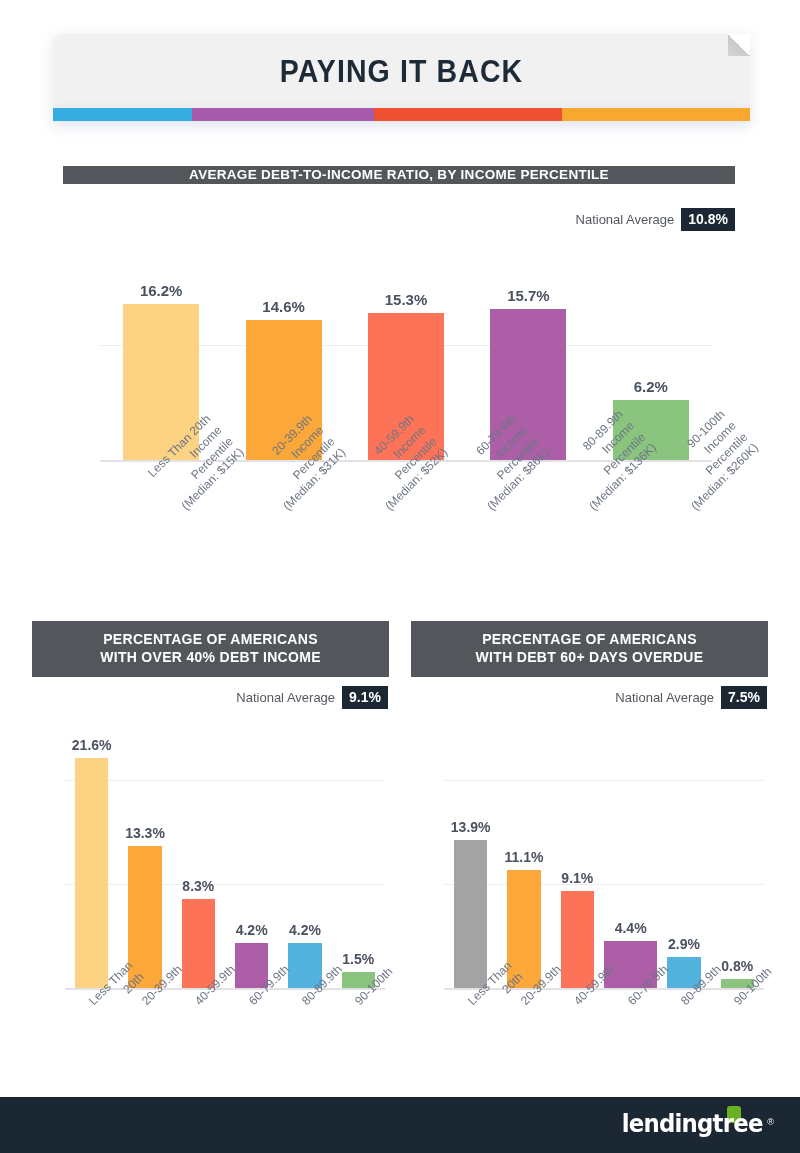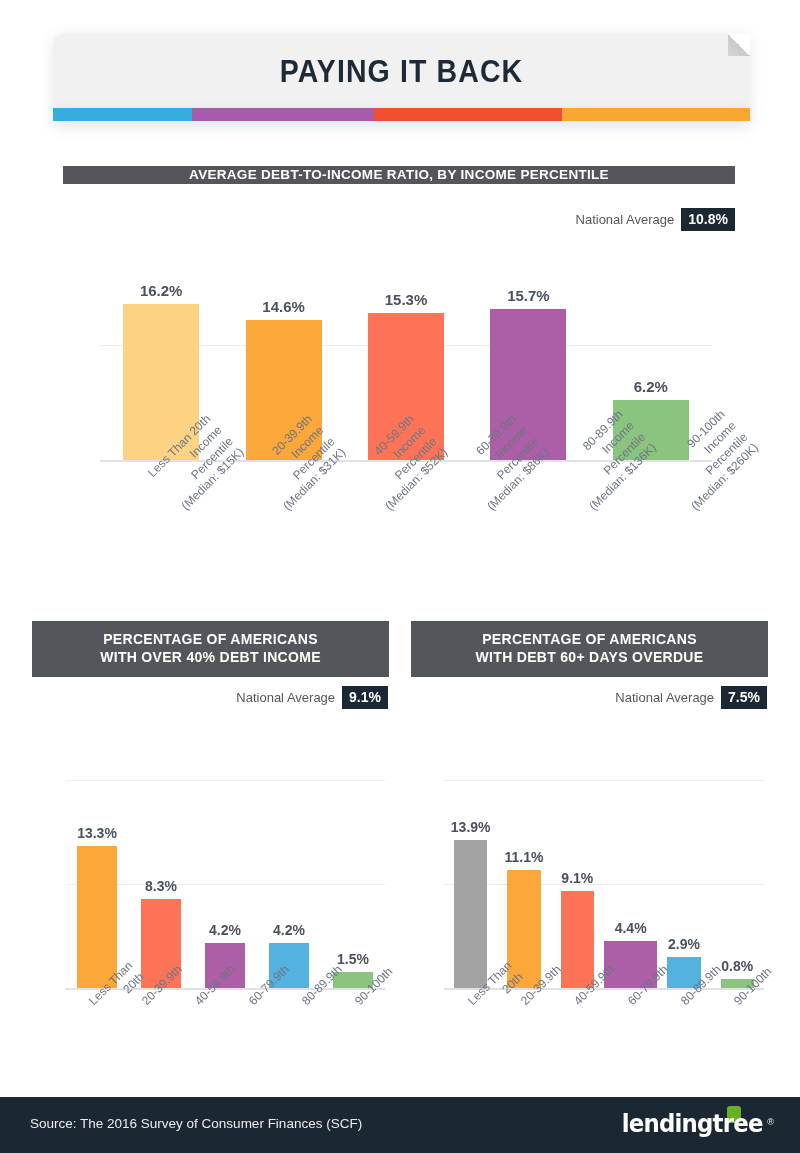--- a/index.html
+++ b/index.html
@@ -341,20 +341,25 @@
   <span class="natl-label">National Average</span>
   <span class="natl-value">9.1%</span>
 </div>
 
 <div class="plot" id="left-plot" style="left:65px; top:748px; width:320px; height:242px;">
   <div class="gridline" style="top:32px;"></div>
   <div class="gridline" style="top:136px;"></div>
   <div class="baseline"></div>
   <div class="bars" id="left-bars">
       <div class="bar-slot">
+        <div class="bar" style="height: 96%; background: rgb(252, 211, 131);">
+          <div class="bar-value small">21.6%</div>
+        </div>
+      </div>
+      <div class="bar-slot">
         <div class="bar" style="height: 59.1111%; background: rgb(251, 167, 58);">
           <div class="bar-value small">13.3%</div>
         </div>
       </div>
       <div class="bar-slot">
         <div class="bar" style="height: 36.8889%; background: rgb(252, 115, 88);">
           <div class="bar-value small">8.3%</div>
         </div>
       </div>
       <div class="bar-slot">
@@ -485,19 +490,18 @@
       </div>
     </div>
     <div class="axis-slot">
       <div class="axis-text">
         <div>90-100th</div>
       </div>
     </div>
   </div>
 
 <div class="footer">
-  <div class="footer-source">Source: The 2016 Survey of Consumer Finances (SCF)</div>
   <div class="footer-logo">
     <div class="logo-leaf"></div>
     <span class="logo-text">lendingtree</span>
     <span class="logo-tm">®</span>
   </div>
 </div>
 
 </body></html>

